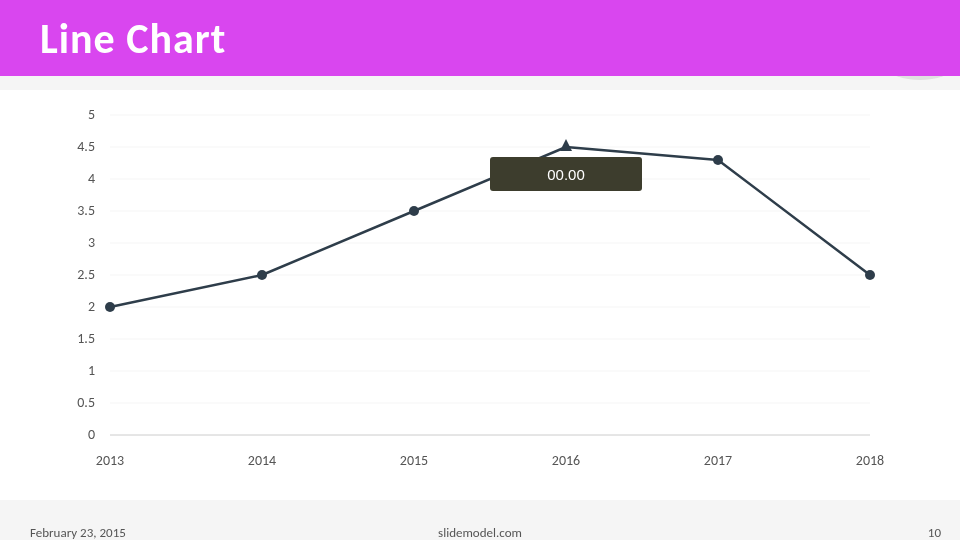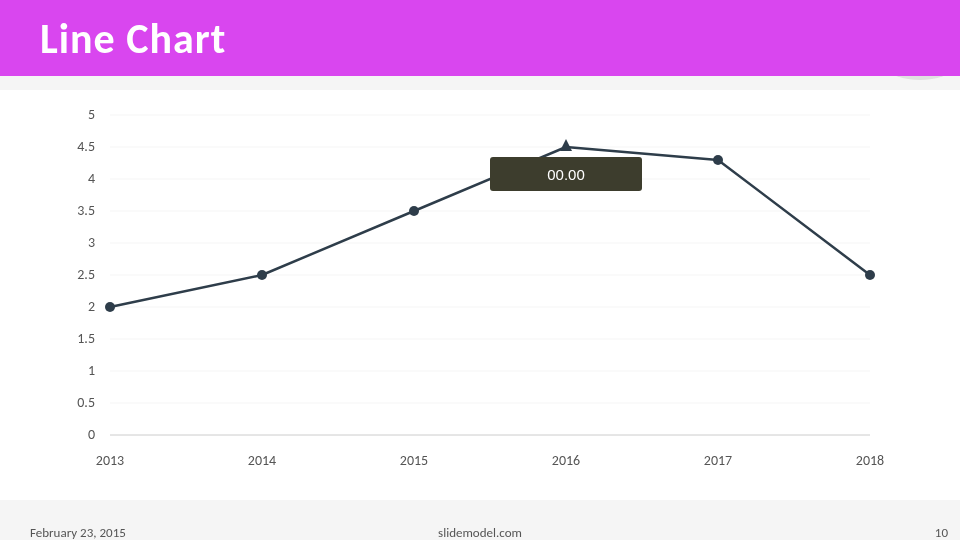--- a/index.html
+++ b/index.html
@@ -55,21 +55,21 @@
       right: 0;
       height: 40px;
       background: #f5f5f5;
       display: flex;
       align-items: flex-end;
       padding: 0 30px;
       z-index: 2;
     }
     .footer-date { font-size: 13px; color: #555; }
     .footer-site { font-size: 13px; color: #555; position: absolute; left: 50%; transform: translateX(-50%); }
-    .footer-page { font-size: 13px; color: #555; position: absolute; right: 12px; }
+    .footer-page { font-size: 13px; color: #555; position: absolute; right: 19px; }
 
     
     .chart-container {
       width: 860px;
       height: 400px;
       position: relative;
     }
 
     svg.chart-svg {
       width: 100%;

